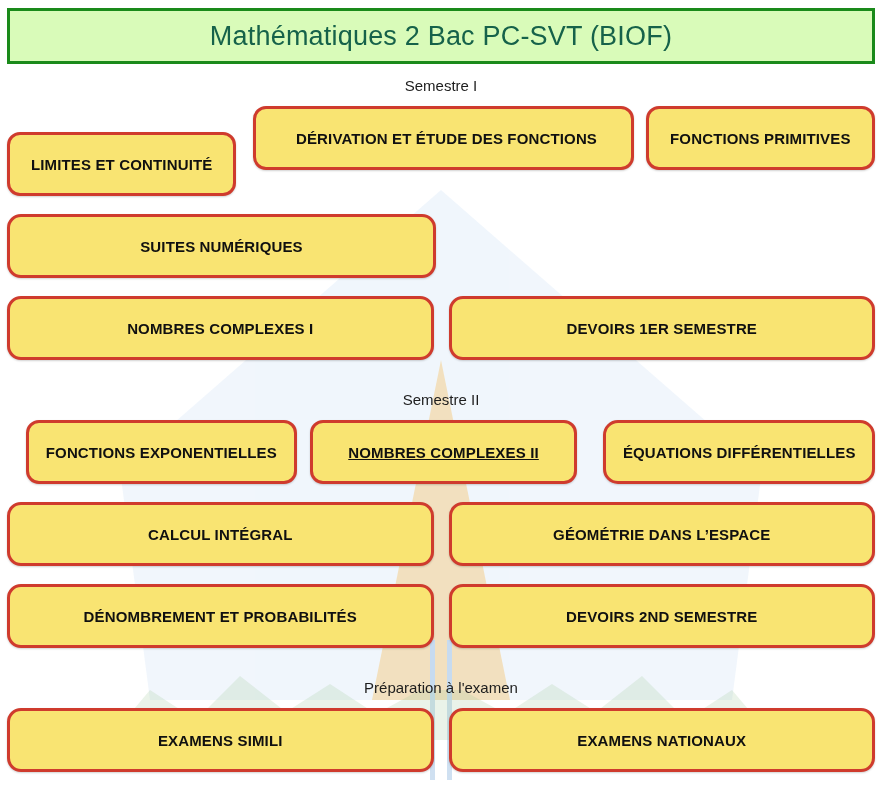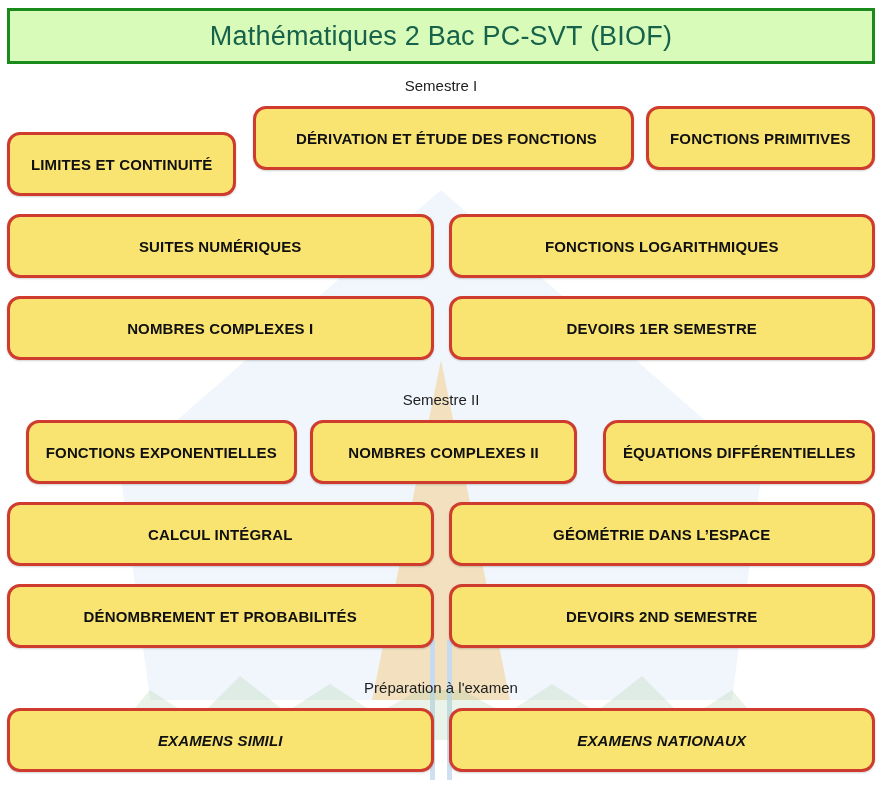--- a/index.html
+++ b/index.html
@@ -59,21 +59,21 @@
     line-height: 1;
     padding: 14px 0 13px 0;
   }
 
   
   .row {
     display: flex;
     margin-bottom: 18px;
     padding: 0 2px;
   }
-  .row:last-child { margin-bottom: 0; font-style: italic; }
+  .row:last-child { margin-bottom: 0; }
 
   .btn {
     height: 64px;
     background: #f9e472;
     border: 3px solid #cf3b2d;
     border-radius: 13px;
     box-sizing: border-box;
     display: flex;
     align-items: center;
     justify-content: center;
@@ -87,26 +87,26 @@
     box-shadow: 0 1px 2px rgba(0,0,0,.18);
     cursor: pointer;
   }
 
   
   .row-a .btn:nth-child(1) { width: 231px; margin-right: 17px; margin-top: 26px; }
   .row-a .btn:nth-child(2) { width: 383px; margin-right: 12px; padding-left: 12px; }
   .row-a .btn:nth-child(3) { width: 231px; }
 
   
-  .row-2 .btn { width: 429px; }
+  .row-2 .btn { width: 429px; border-radius: 14px; }
   .row-2 .btn:first-child { margin-right: 15px; }
 
   
   .row-b .btn:nth-child(1) { width: 283px; margin-right: 13px; margin-left: 19px; }
-  .row-b .btn:nth-child(2) { width: 280px; margin-right: 26px; }
+  .row-b .btn:nth-child(2) { width: 280px; margin-right: 26px; text-decoration: underline; }
   .row-b .btn:nth-child(3) { width: 284px; border-radius: 15px; }
 </style>
 </head>
 <body>
 
 <svg id="watermark" viewBox="0 0 882 800" xmlns="http://www.w3.org/2000/svg" aria-hidden="true">
   <g opacity="0.30">
     <path d="M441 190 L120 470 L150 700 L441 700 Z" fill="#cfe2f6"></path>
     <path d="M441 190 L762 470 L732 700 L441 700 Z" fill="#cfe2f6"></path>
   </g>
@@ -132,21 +132,20 @@
   <div class="section-heading">Semestre I</div>
 
   <div class="row row-a">
     <div class="btn">LIMITES ET CONTINUITÉ</div>
     <div class="btn">DÉRIVATION ET ÉTUDE DES FONCTIONS</div>
     <div class="btn">FONCTIONS PRIMITIVES</div>
   </div>
 
   <div class="row row-2">
     <div class="btn">SUITES NUMÉRIQUES</div>
-    <div class="btn">FONCTIONS LOGARITHMIQUES</div>
   </div>
 
   <div class="row row-2">
     <div class="btn">NOMBRES COMPLEXES I</div>
     <div class="btn">DEVOIRS 1ER SEMESTRE</div>
   </div>
 
   <div class="section-heading">Semestre II</div>
 
   <div class="row row-b">

